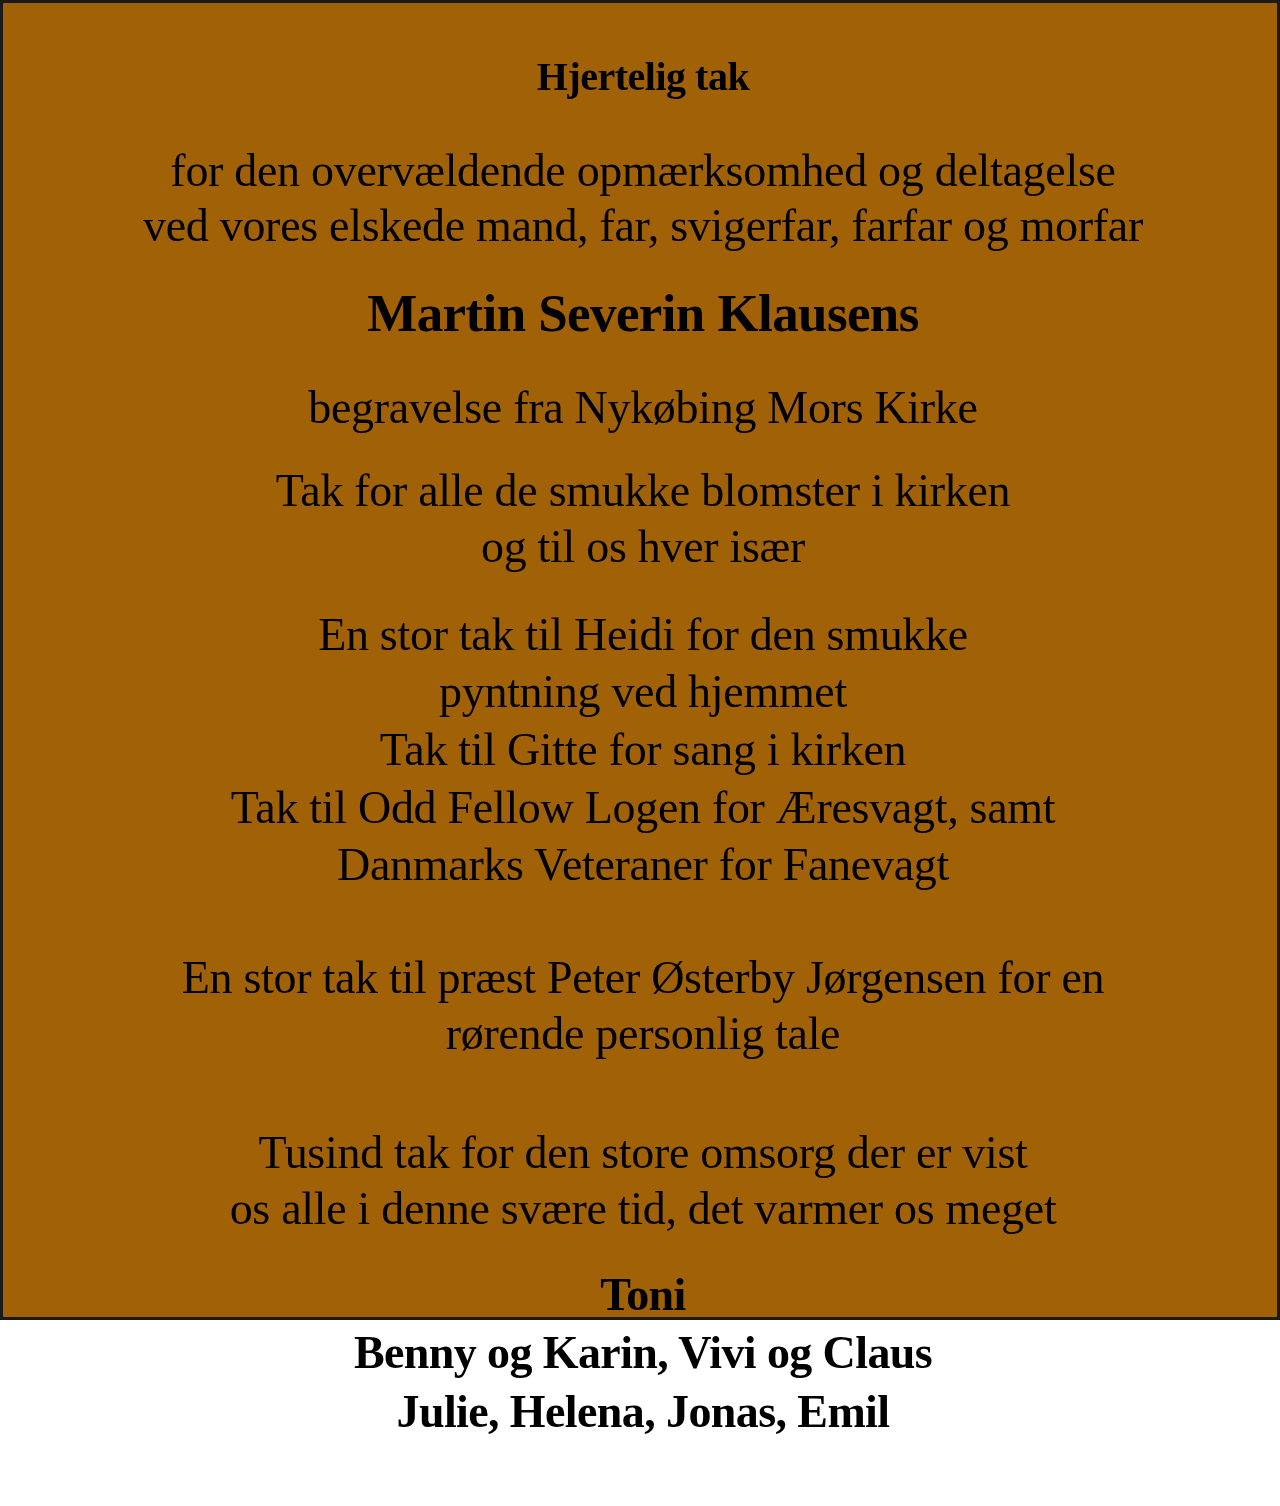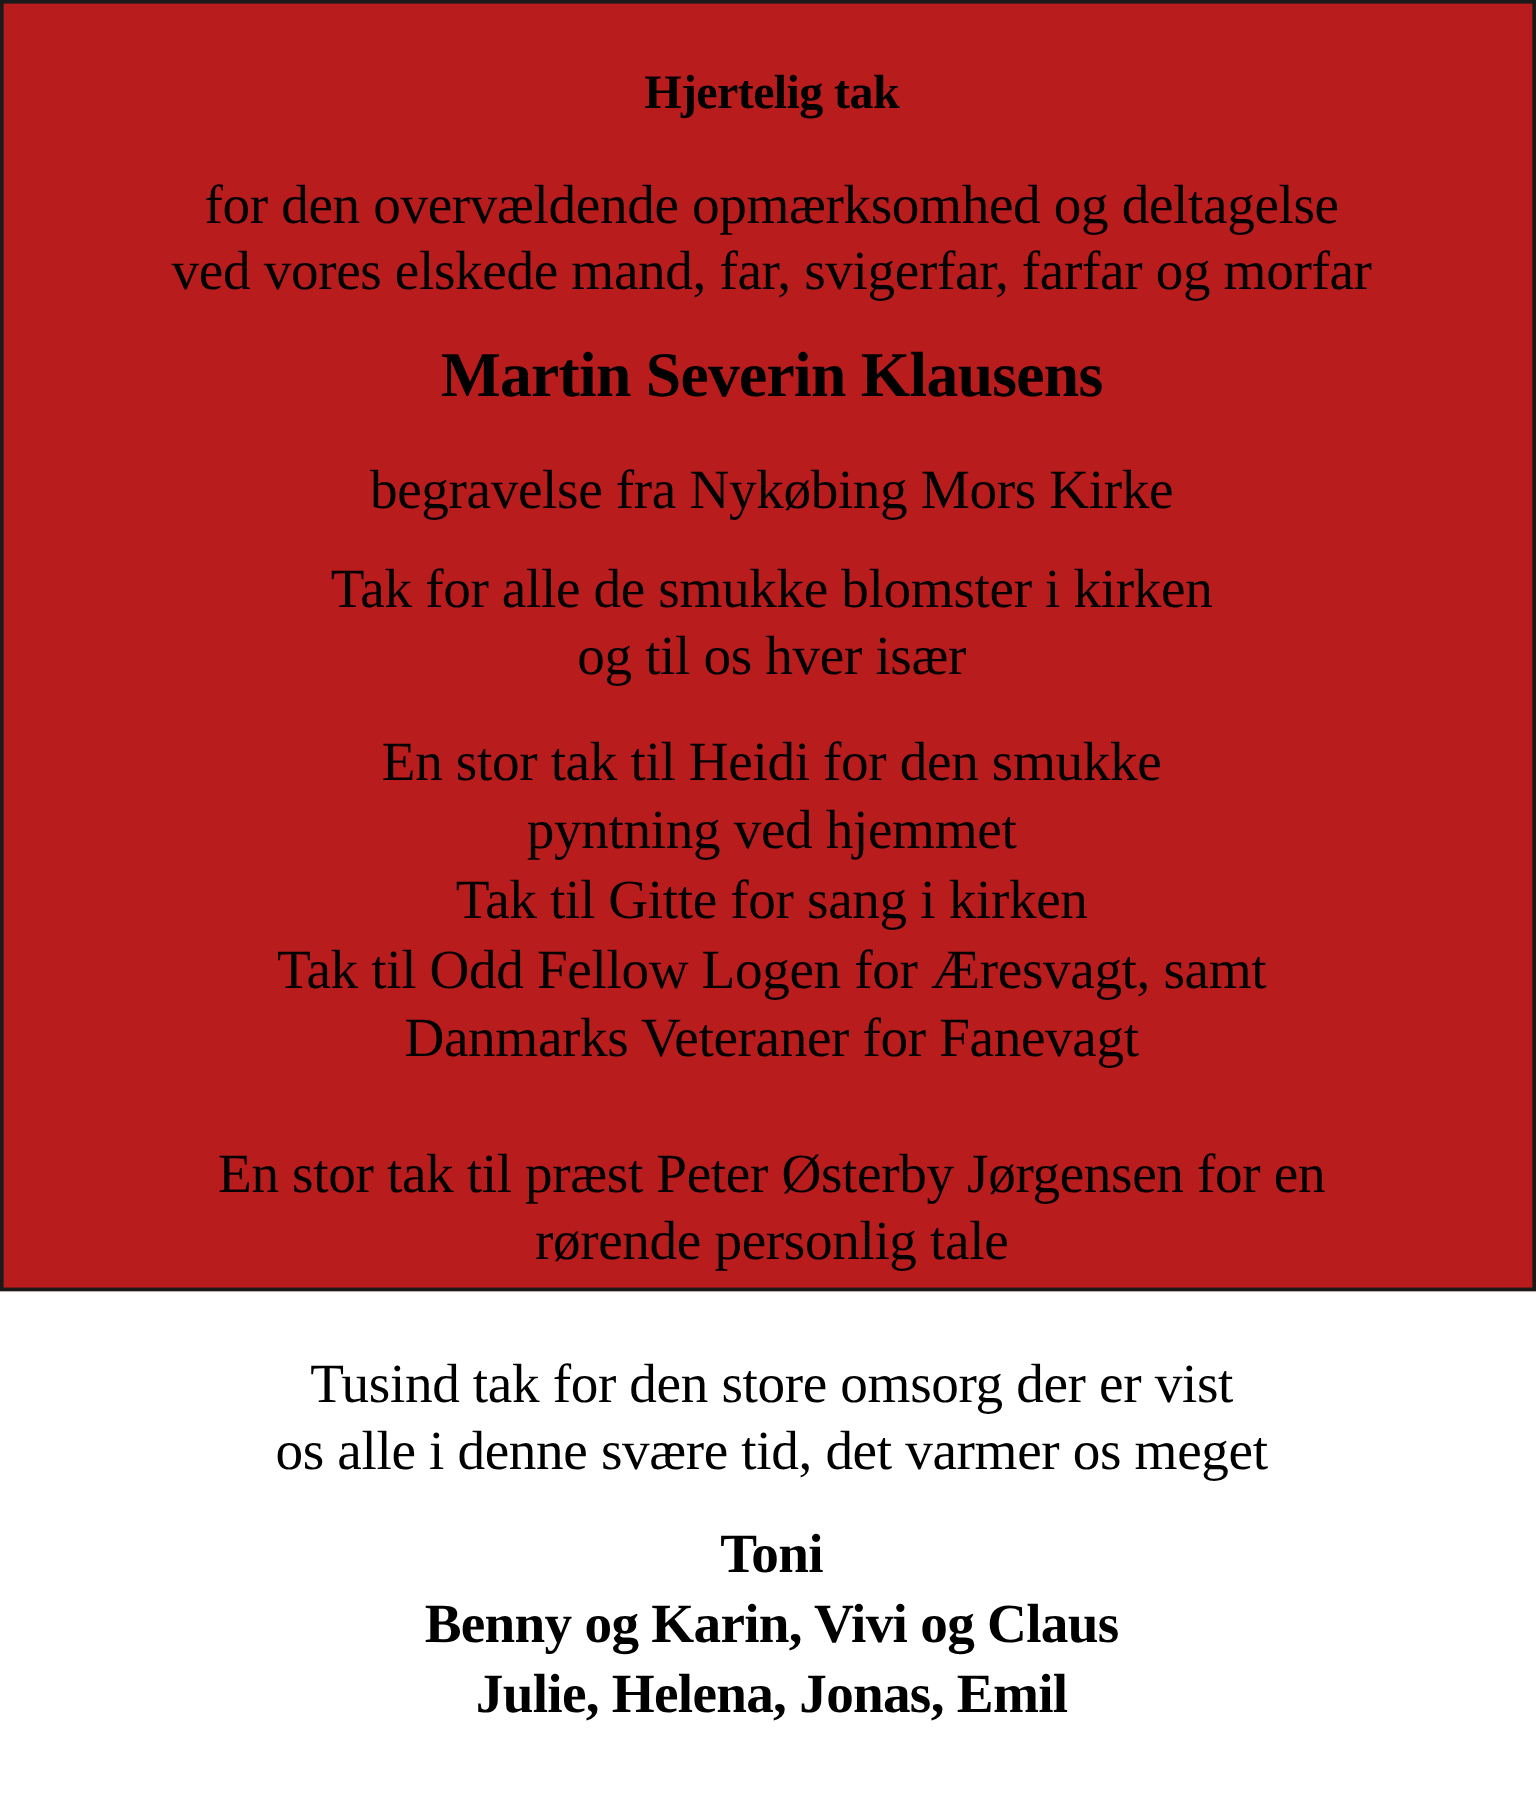--- a/index.html
+++ b/index.html
@@ -1,22 +1,22 @@
 <!DOCTYPE html>
 <html><head>
 <meta charset="utf-8">
 <style>
   html, body { margin: 0; padding: 0; background: #ffffff; }
   body { width: 1280px; height: 1506px; position: relative; overflow: hidden; }
   .frame {
     position: absolute; left: 0; top: 0;
-    width: 1280px; height: 1076px;
+    width: 1280px; height: 1320px;
     box-sizing: border-box;
     border: 3px solid #1a1a1a;
-    background: #b91c1c;
+    background: #a16207;
   }
   .ln {
     position: absolute; left: 0; width: 1280px;
     text-align: center;
     font-family: "Liberation Serif", "DejaVu Serif", serif;
     color: #000000;
     line-height: 1;
     white-space: nowrap;
     letter-spacing: -0.3px;
   }

